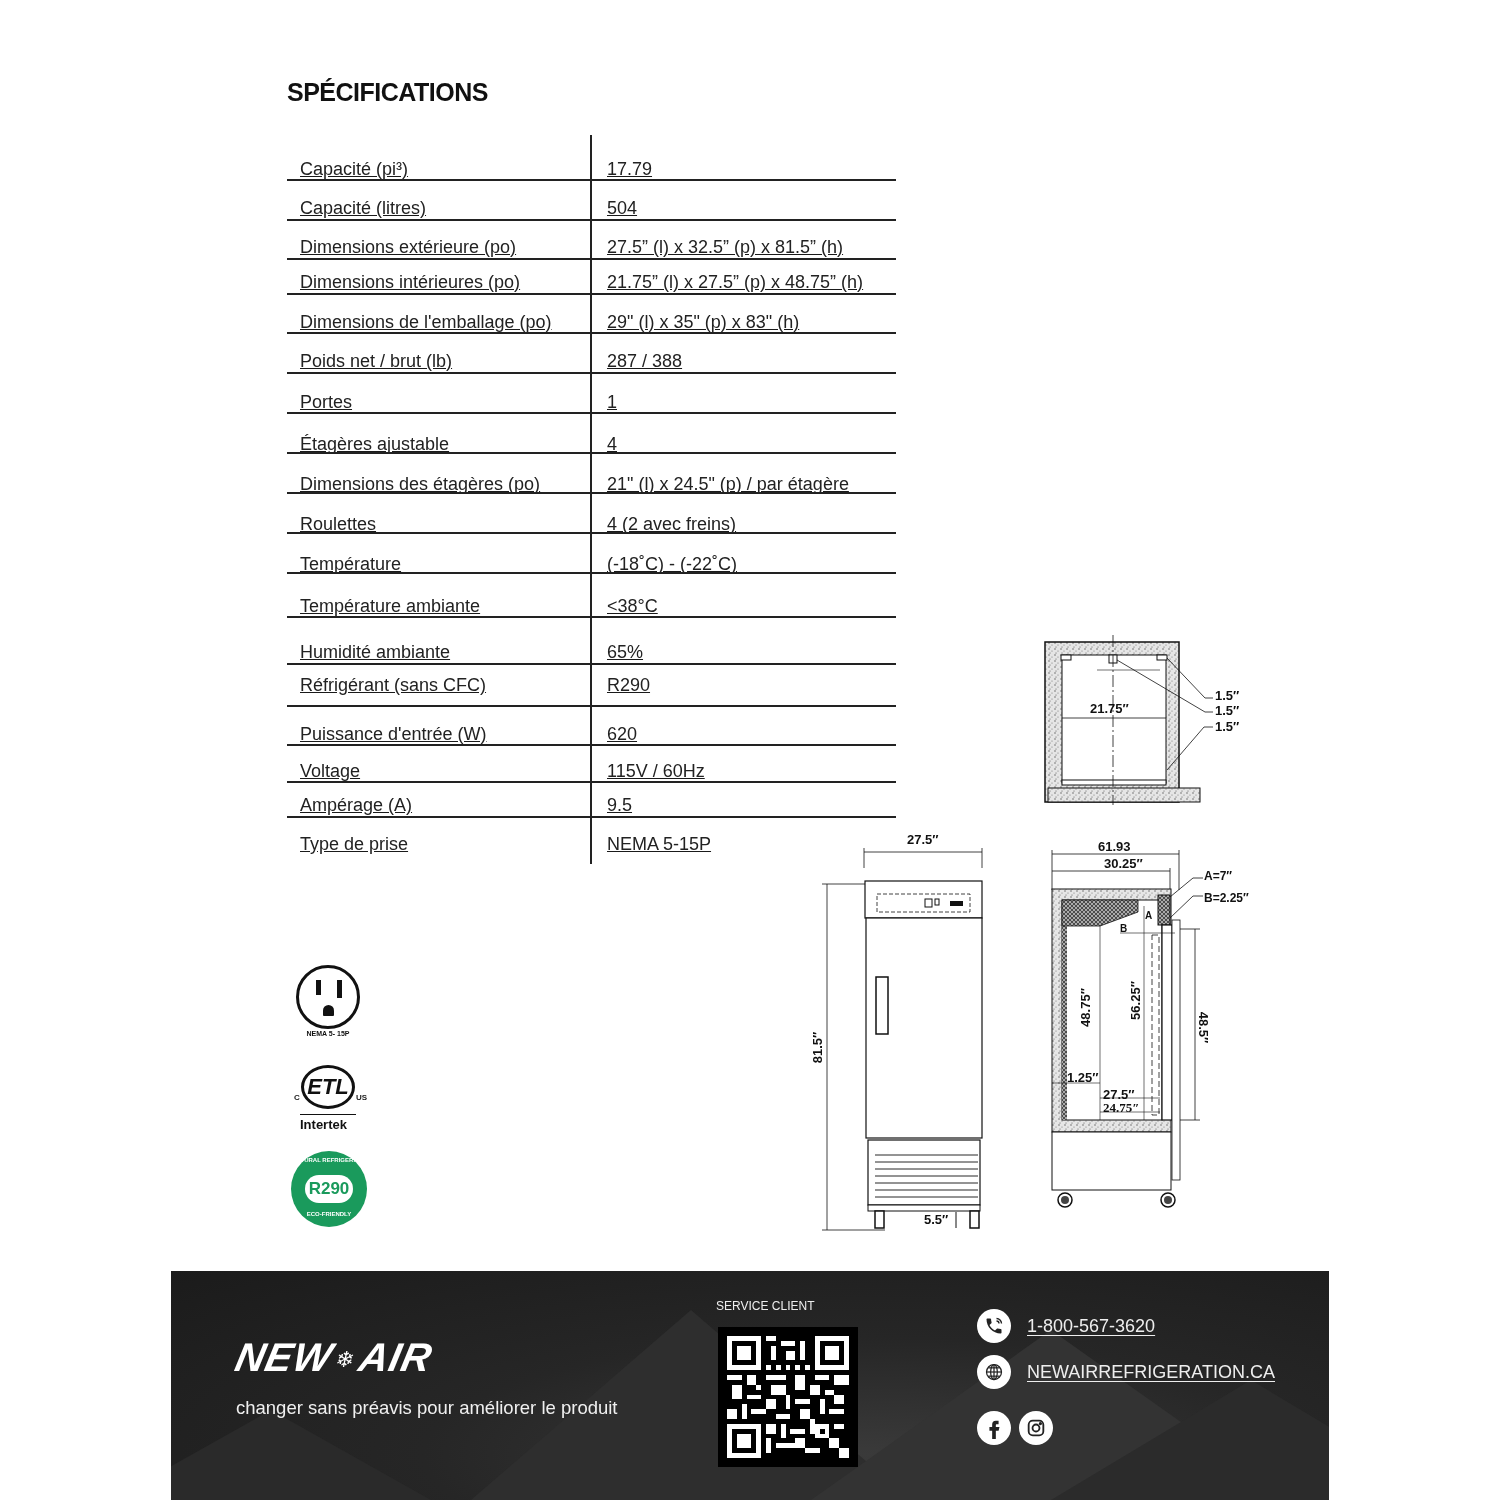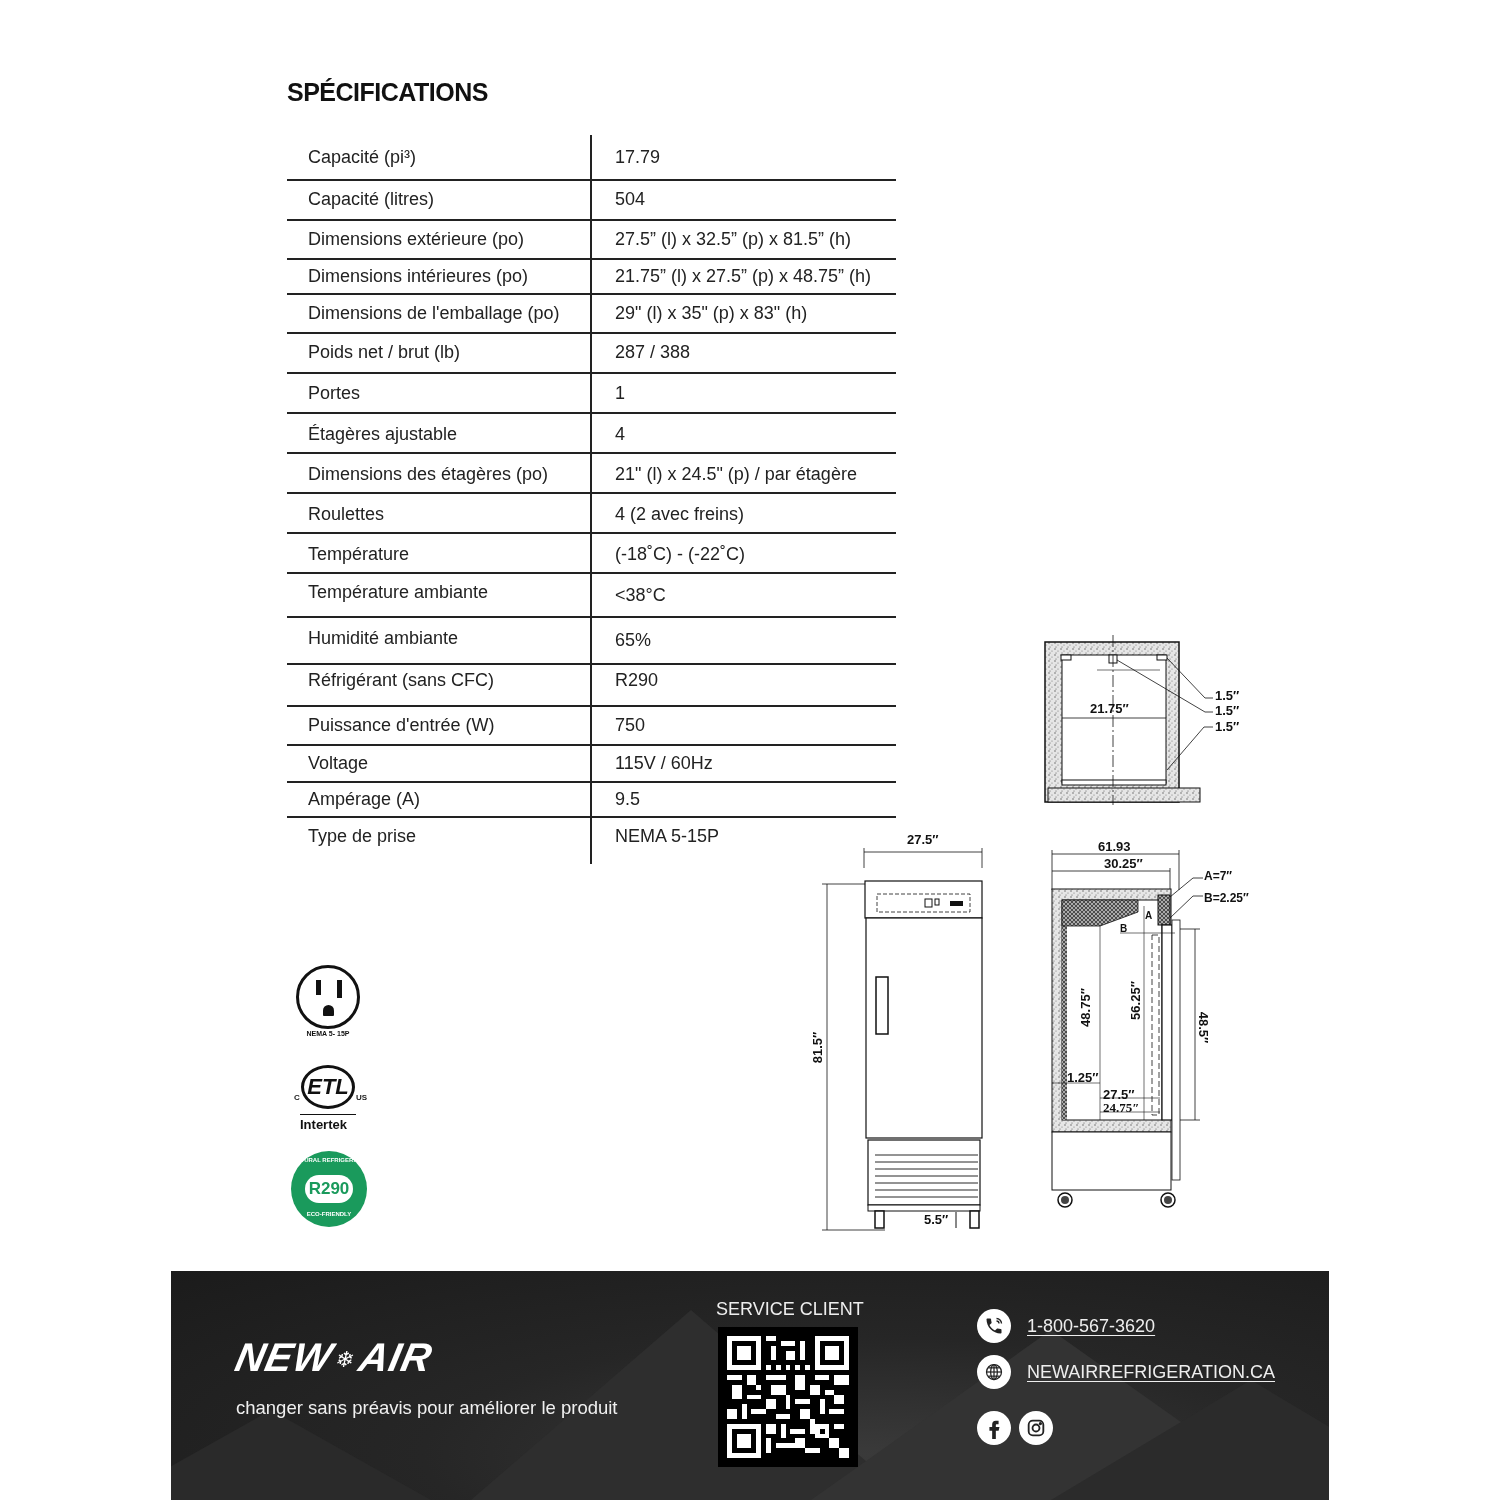--- a/index.html
+++ b/index.html
@@ -3,21 +3,21 @@
 <meta charset="utf-8">
 <style>
   * { box-sizing: border-box; margin: 0; padding: 0; }
   html, body { width: 1500px; height: 1500px; background: #ffffff; overflow: hidden; }
   body { position: relative; font-family: "Liberation Sans", "DejaVu Sans", sans-serif; color: #1a1a1a; }
 
   .title { position: absolute; left: 287px; top: 78px; font-size: 25px; font-weight: 700; letter-spacing: -0.5px; color: #111; }
 
   .spec-table { position: absolute; left: 287px; top: 135px; width: 609px; }
   .spec-table .vline { position: absolute; left: 303px; top: 0; width: 2px; height: 729px; background: #222; }
-  .spec-row { position: absolute; left: 12px; width: 609px; display: flex; align-items: center; }
+  .spec-row { position: absolute; left: 4px; width: 609px; display: flex; align-items: flex-end; text-decoration: underline; }
   .spec-row .lbl { width: 304px; padding-left: 9px; font-size: 18px; color: #222; }
   .spec-row .val { padding-left: 12px; font-size: 18px; color: #222; }
   .hline { position: absolute; left: 0; width: 609px; height: 2px; background: #222; }
 
   
   .nema { position: absolute; left: 296px; top: 965px; width: 64px; height: 64px; border: 3px solid #111; border-radius: 50%; }
   .nema .slot1 { position: absolute; left: 17px; top: 12px; width: 5px; height: 15px; background: #111; }
   .nema .slot2 { position: absolute; left: 38px; top: 12px; width: 5px; height: 18px; background: #111; }
   .nema .gnd { position: absolute; left: 24px; top: 37px; width: 11px; height: 11px; background: #111; border-radius: 6px 6px 1px 1px; }
   .nema-label { position: absolute; left: 296px; top: 1030px; width: 64px; text-align: center; font-size: 7px; font-weight: 700; color: #111; }
@@ -37,21 +37,21 @@
   .drawing { position: absolute; }
   .dim-label { position: absolute; font-size: 13px; font-weight: 700; color: #111; white-space: nowrap; }
 
   
   .footer { position: absolute; left: 171px; top: 1271px; width: 1158px; height: 229px;
     background: radial-gradient(ellipse at 60% 80%, #3a3a3a 0%, #262626 45%, #1b1b1b 100%); overflow: hidden; }
   .mtn { position: absolute; bottom: 0; width: 0; height: 0; border-style: solid; border-color: transparent; }
   .logo { position: absolute; left: 65px; top: 64px; color: #fff; font-weight: 900; font-style: italic; font-size: 40px; letter-spacing: 1px; transform: skewX(-12deg); }
   .logo .flake { font-size: 22px; font-style: normal; vertical-align: middle; margin: 0 4px; }
   .disclaimer { position: absolute; left: 65px; top: 126px; color: #f0f0f0; font-size: 18.5px; line-height: 22px; width: 440px; }
-  .svc-title { position: absolute; left: 545px; top: 28px; color: #eee; font-size: 18px; }
+  .svc-title { position: absolute; left: 545px; top: 28px; color: #eee; font-size: 12px; }
   .qr { position: absolute; left: 547px; top: 56px; width: 140px; height: 140px; background: #000; padding: 9px; }
   .qr svg { width: 122px; height: 122px; }
   .contact-row { position: absolute; left: 806px; display: flex; align-items: center; }
   .circle-icon { width: 34px; height: 34px; border-radius: 50%; background: #fff; display: flex; align-items: center; justify-content: center; }
   .contact-link { margin-left: 16px; color: #eee; font-size: 18px; text-decoration: underline; text-underline-offset: 3px; }
   .social { position: absolute; left: 806px; top: 140px; display: flex; gap: 8px; }
 </style>
 </head>
 <body>
 
@@ -139,21 +139,21 @@
   <div class="hline" style="top:528px"></div>
 
   <div class="spec-row" style="top:529px;height:32px">
       <div class="lbl">Réfrigérant (sans CFC)</div>
       <div class="val">R290</div>
     </div>
   <div class="hline" style="top:570px"></div>
 
   <div class="spec-row" style="top:571px;height:39px">
       <div class="lbl">Puissance d'entrée (W)</div>
-      <div class="val">750</div>
+      <div class="val">620</div>
     </div>
   <div class="hline" style="top:609px"></div>
 
   <div class="spec-row" style="top:610px;height:37px">
       <div class="lbl">Voltage</div>
       <div class="val">115V / 60Hz</div>
     </div>
   <div class="hline" style="top:646px"></div>
 
   <div class="spec-row" style="top:647px;height:34px">

